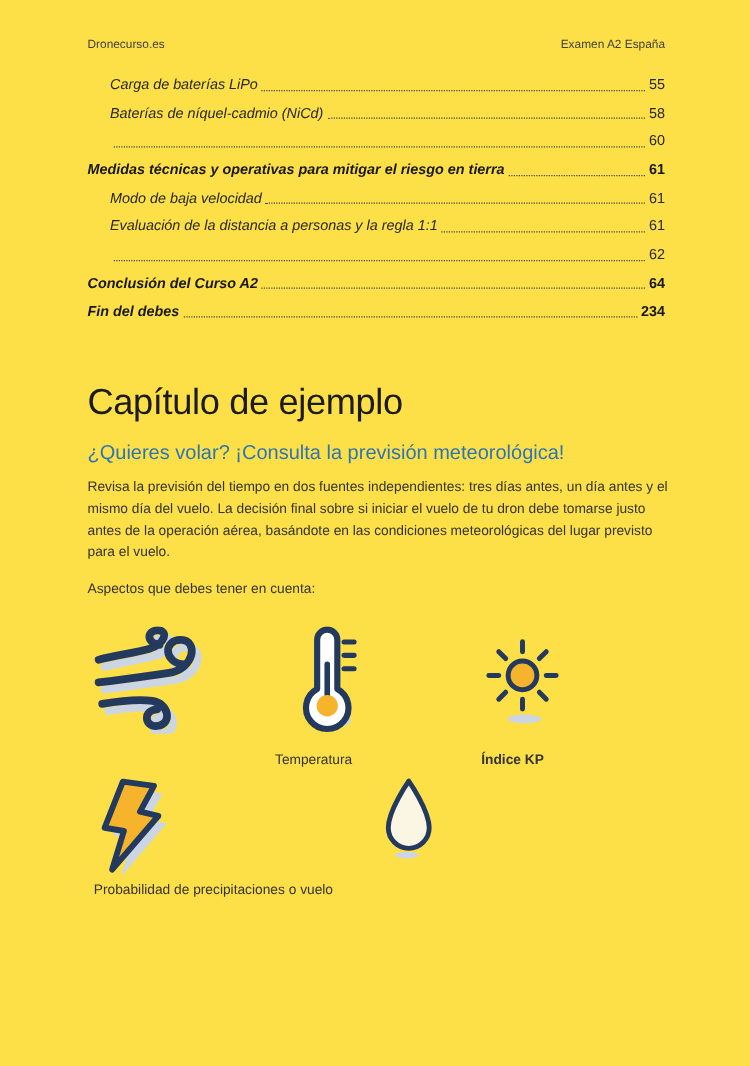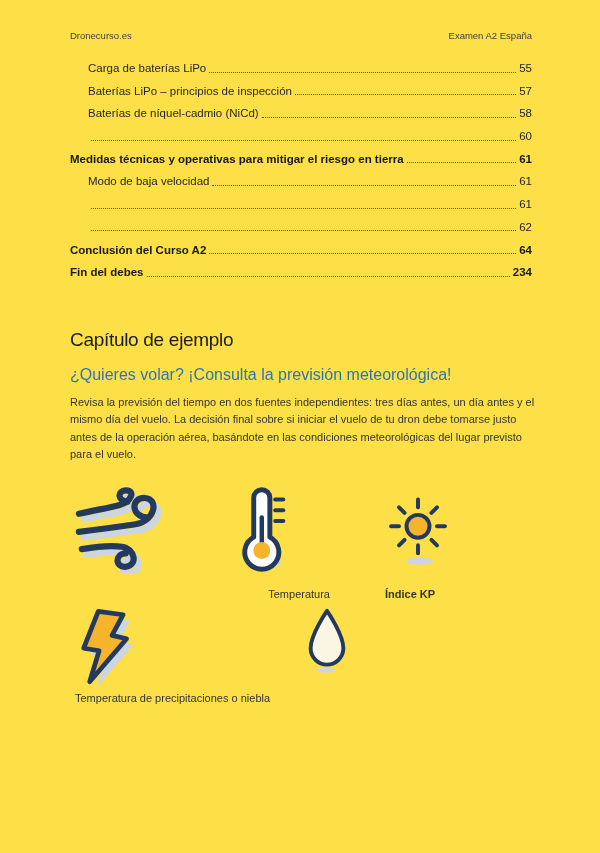--- a/index.html
+++ b/index.html
@@ -9,25 +9,25 @@
     font-family:"Liberation Sans", sans-serif; color:#2b2b2b;
     padding:30px 68px 0 70px; overflow:hidden;
   }
   
   .hdr { display:flex; justify-content:space-between; font-size:9.5px; color:#3f3f3f; }
   
   .toc { margin-top:22px; }
   .toc-row { display:flex; align-items:flex-end; font-size:11.5px; color:#262626; margin-bottom:11.2px; line-height:1; }
   .toc-row.indent { padding-left:18px; }
   .toc-row.bold { font-weight:bold; color:#171717;justify-content:flex-end; }
-  .toc-label { white-space:nowrap; }
+  .toc-label { white-space:nowrap;font-style:italic; }
   .leader { flex:1; border-bottom:1.5px dotted #4a4a4a; margin:0 3px 2px 3px; min-width:12px; }
   .pg { white-space:nowrap; }
   
-  .title { margin-top:50px; font-size:19px; font-weight:400; letter-spacing:-0.3px; color:#1b1b1b; }
+  .title { margin-top:50px; font-size:29px; font-weight:400; letter-spacing:-0.3px; color:#1b1b1b; }
   .subtitle { margin-top:15px; font-size:16px; font-weight:400; color:#2E74B5; }
   .para { margin-top:10px; font-size:11px; line-height:17.4px; color:#333333; width:470px; }
   .intro { margin-top:13px; font-size:11px; color:#333333; }
   
   .aspects { position:relative; height:250px; }
   .aspect-label { position:absolute; font-size:11px; color:#333333; line-height:15px; }
   .abs { position:absolute; }
 </style>
 </head>
 <body>
@@ -39,44 +39,40 @@
     <span>Examen A2 España</span>
   </div>
 
   <div class="toc">
     <div class="toc-row indent">
       <span class="toc-label">Carga de baterías LiPo</span>
       <span class="leader"></span>
       <span class="pg">55</span>
     </div>
     <div class="toc-row indent">
-      <span class="toc-label">Baterías LiPo – principios de inspección</span>
-      <span class="leader"></span>
-      <span class="pg">57</span>
-    </div>
-    <div class="toc-row indent">
       <span class="toc-label">Baterías de níquel-cadmio (NiCd)</span>
       <span class="leader"></span>
       <span class="pg">58</span>
     </div>
     <div class="toc-row indent">
       <span class="leader"></span>
       <span class="pg">60</span>
     </div>
     <div class="toc-row bold">
       <span class="toc-label">Medidas técnicas y operativas para mitigar el riesgo en tierra</span>
       <span class="leader"></span>
       <span class="pg">61</span>
     </div>
     <div class="toc-row indent">
       <span class="toc-label">Modo de baja velocidad</span>
       <span class="leader"></span>
       <span class="pg">61</span>
     </div>
     <div class="toc-row indent">
+      <span class="toc-label">Evaluación de la distancia a personas y la regla 1:1</span>
       <span class="leader"></span>
       <span class="pg">61</span>
     </div>
     <div class="toc-row indent">
       <span class="leader"></span>
       <span class="pg">62</span>
     </div>
     <div class="toc-row bold">
       <span class="toc-label">Conclusión del Curso A2</span>
       <span class="leader"></span>
@@ -85,20 +81,21 @@
     <div class="toc-row bold">
       <span class="toc-label">Fin del debes</span>
       <span class="leader"></span>
       <span class="pg">234</span>
     </div>
   </div>
 
   <h1 class="title">Capítulo de ejemplo</h1>
   <h2 class="subtitle">¿Quieres volar? ¡Consulta la previsión meteorológica!</h2>
   <p class="para">Revisa la previsión del tiempo en dos fuentes independientes: tres días antes, un día antes y el mismo día del vuelo. La decisión final sobre si iniciar el vuelo de tu dron debe tomarse justo antes de la operación aérea, basándote en las condiciones meteorológicas del lugar previsto para el vuelo.</p>
+  <p class="intro">Aspectos que debes tener en cuenta:</p>
 
   <div class="aspects">
 
     <div class="abs" style="left:2px; top:24px;">
       <svg width="96" height="86" viewBox="0 0 100 90">
         <g fill="none" stroke="#CCD5E2" stroke-width="6.5" stroke-linecap="round" transform="translate(5,6)">
           <path d="M7 28 C24 24 38 22 49 19 C63 15 66 3 56 3.5 C47 4 47 14 58 15.5"></path>
           <path d="M7 47 C32 44 52 41 66 39 C87 36 91 12 76 11.5 C61 11 61 31 79 32"></path>
           <path d="M10 65 C28 62 41 61 52 62.5 C66 64.5 69 82 56 83.5 C45 84.5 44 70 56 69.5"></path>
         </g>
@@ -116,21 +113,21 @@
         <path d="M23 12 a9 9 0 0 1 18 0 V56 a19 19 0 1 1 -18 0 Z" fill="#ffffff" stroke="#24395E" stroke-width="5.5" stroke-linejoin="round"></path>
         <line x1="32" y1="34" x2="32" y2="62" stroke="#24395E" stroke-width="5" stroke-linecap="round"></line>
         <circle cx="32" cy="71" r="9.5" fill="#F6B42C"></circle>
         <g stroke="#24395E" stroke-width="4.5" stroke-linecap="round">
           <line x1="47" y1="14" x2="56" y2="14"></line>
           <line x1="47" y1="26" x2="56" y2="26"></line>
           <line x1="47" y1="38" x2="56" y2="38"></line>
         </g>
       </svg>
     </div>
-    <div class="aspect-label" style="left:150px; top:124px; width:110px; text-align:right;">Temperatura</div>
+    <div class="aspect-label" style="left:150px; top:124px; width:110px; text-align:left;">Temperatura</div>
 
     <div class="abs" style="left:310px; top:30px;">
       <svg width="76" height="73" viewBox="0 0 96 92">
         <ellipse cx="50" cy="86" rx="17" ry="4.5" fill="#CCD5E2"></ellipse>
         <circle cx="48" cy="42" r="14.5" fill="#F6B42C" stroke="#24395E" stroke-width="5"></circle>
         <g stroke="#24395E" stroke-width="5" stroke-linecap="round">
           <line x1="48" y1="8" x2="48" y2="18"></line>
           <line x1="48" y1="66" x2="48" y2="76"></line>
           <line x1="14" y1="42" x2="24" y2="42"></line>
           <line x1="72" y1="42" x2="82" y2="42"></line>
@@ -142,21 +139,21 @@
       </svg>
     </div>
     <div class="aspect-label" style="left:315px; top:124px;font-weight:bold;">Índice KP</div>
 
     <div class="abs" style="left:5px; top:144px;">
       <svg width="62" height="79" viewBox="0 0 72 92">
         <path d="M27 5 L56 9 L43 33 L60 37 L17 87 L28 51 L10 48 Z" fill="#CCD5E2" transform="translate(8,7)"></path>
         <path d="M27 5 L56 9 L43 33 L60 37 L17 87 L28 51 L10 48 Z" fill="#F6B42C" stroke="#24395E" stroke-width="5.5" stroke-linejoin="round"></path>
       </svg>
     </div>
-    <div class="aspect-label" style="left:5px; top:228px; width:250px;">Temperatura de precipitaciones o niebla</div>
+    <div class="aspect-label" style="left:5px; top:228px; width:250px;">Probabilidad de precipitaciones o vuelo</div>
 
     <div class="abs" style="left:232px; top:144px;">
       <svg width="50" height="67" viewBox="0 0 64 86">
         <ellipse cx="30" cy="81" rx="12" ry="3.5" fill="#CCD5E2"></ellipse>
         <path d="M32 5 C32 5 11 35 11 53 a21 21 0 0 0 42 0 C53 35 32 5 32 5 Z" fill="#FBF5E3" stroke="#24395E" stroke-width="5" stroke-linejoin="round"></path>
       </svg>
     </div>
 
   </div>
 </div>

